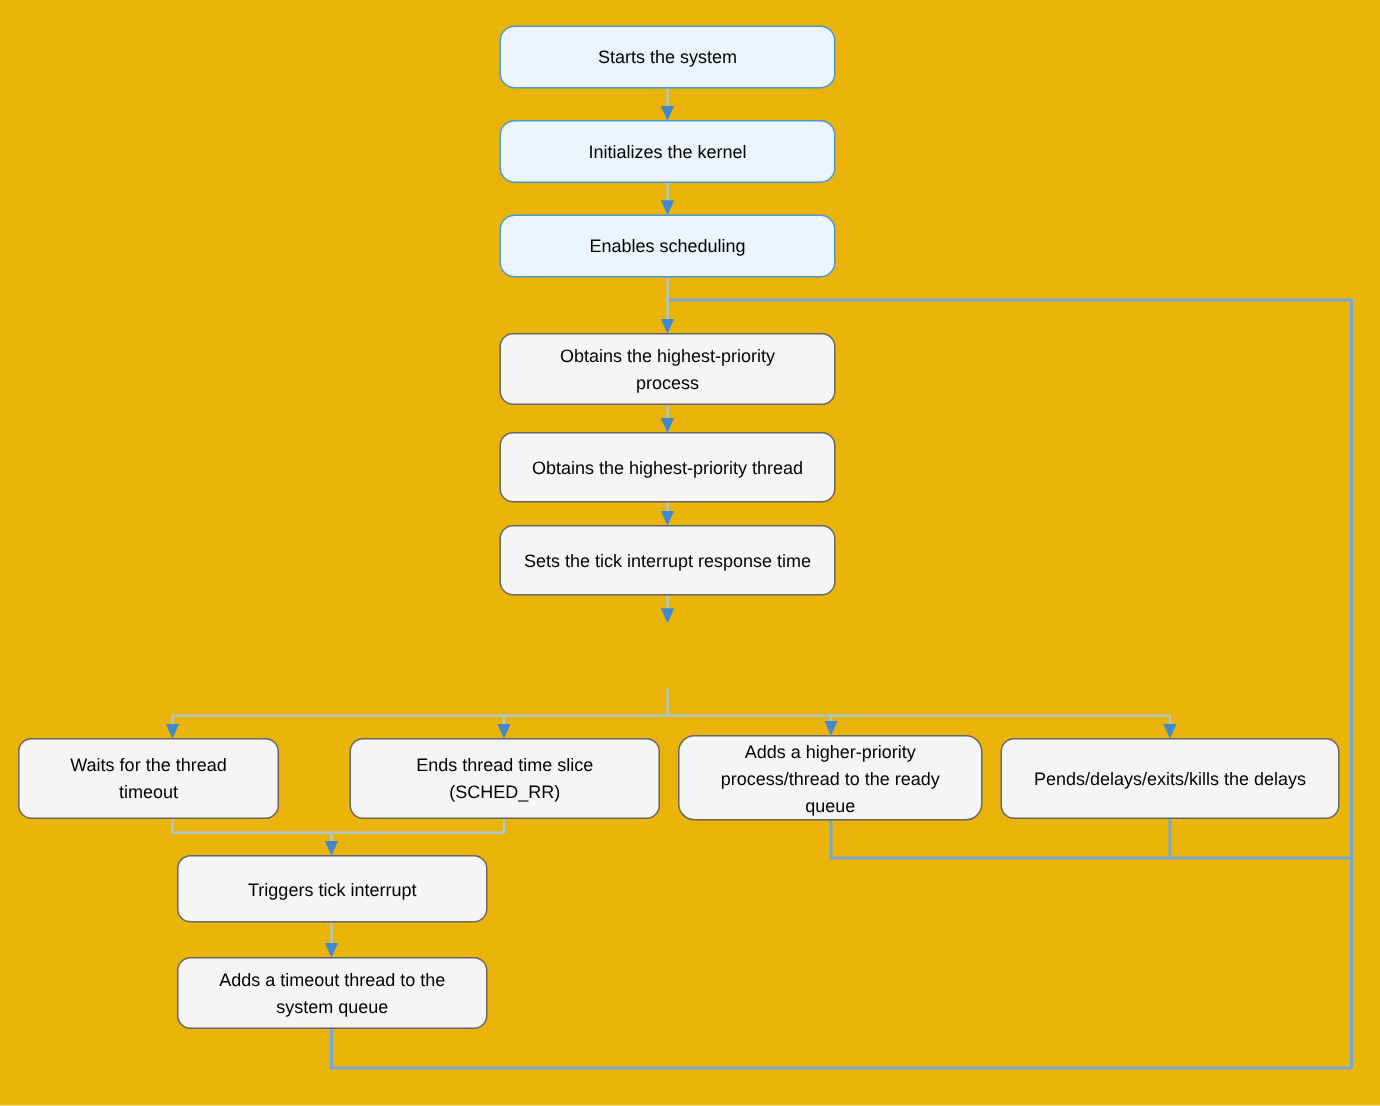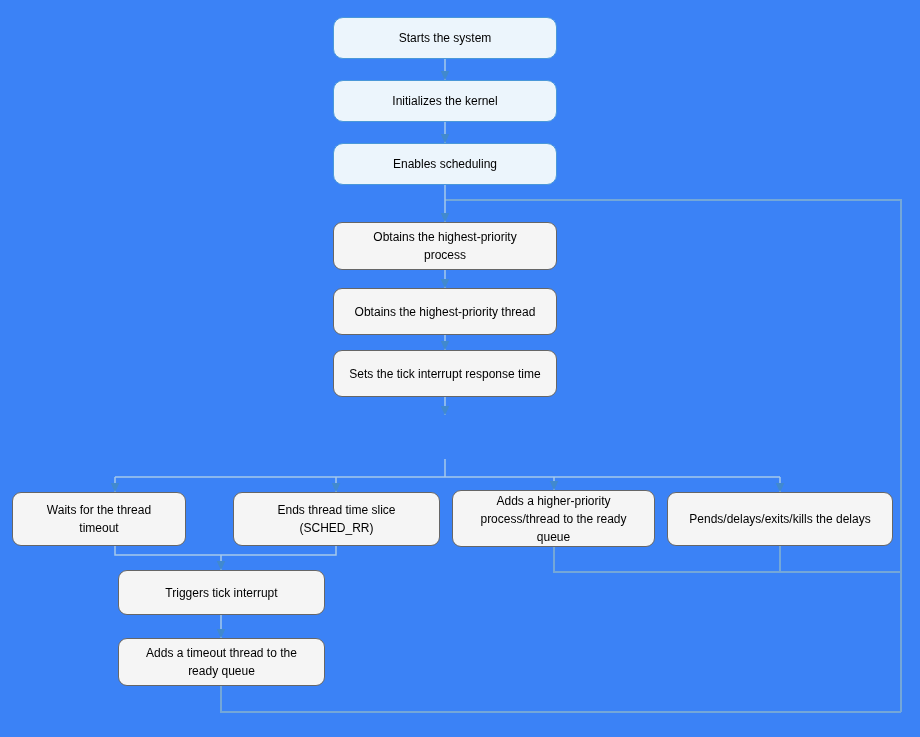--- a/index.html
+++ b/index.html
@@ -5,21 +5,21 @@
   html, body {
     margin: 0;
     padding: 0;
     background: #ffffff;
     font-family: "Liberation Sans", sans-serif;
   }
   .canvas {
     position: relative;
     width: 920px;
     height: 737px;
-    background: #3b82f6;
+    background: #eab308;
     overflow: hidden;
   }
   .edges {
     position: absolute;
     left: 0;
     top: 0;
   }
   .edge {
     fill: none;
     stroke: #a6c9ea;
@@ -43,21 +43,21 @@
     background: #f5f5f5;
     border: 1px solid #666666;
     padding: 3px 14px;
   }
   .node.blue {
     background: #ecf5fc;
     border: 1px solid #4a98d9;
     border-radius: 10px;
   }
   .node.pad-lg { padding: 3px 20px; }
-  .node.pad-md { padding: 3px 12px; }
+  .node.pad-md { padding: 3px 12px; border-radius: 11px; }
 </style>
 </head>
 <body>
 
 <div class="canvas">
 
   <svg class="edges" width="920" height="737" viewBox="0 0 920 737">
     <defs>
       <marker id="arr" markerUnits="userSpaceOnUse" markerWidth="11" markerHeight="10" refX="9.5" refY="4.5" orient="auto">
         <path d="M0,0 L10,4.5 L0,9 Z" fill="#4189ce"></path>
@@ -129,16 +129,16 @@
 
   <div class="node pad-lg" style="left:667px; top:492px; width:226px; height:54px;">
     <span>Pends/delays/exits/kills the delays</span>
   </div>
 
   <div class="node" style="left:118px; top:570px; width:207px; height:45px;">
     <span>Triggers tick interrupt</span>
   </div>
 
   <div class="node" style="left:118px; top:638px; width:207px; height:48px;">
-    <span>Adds a timeout thread to the ready queue</span>
+    <span>Adds a timeout thread to the system queue</span>
   </div>
 
 </div>
 
 </body></html>

